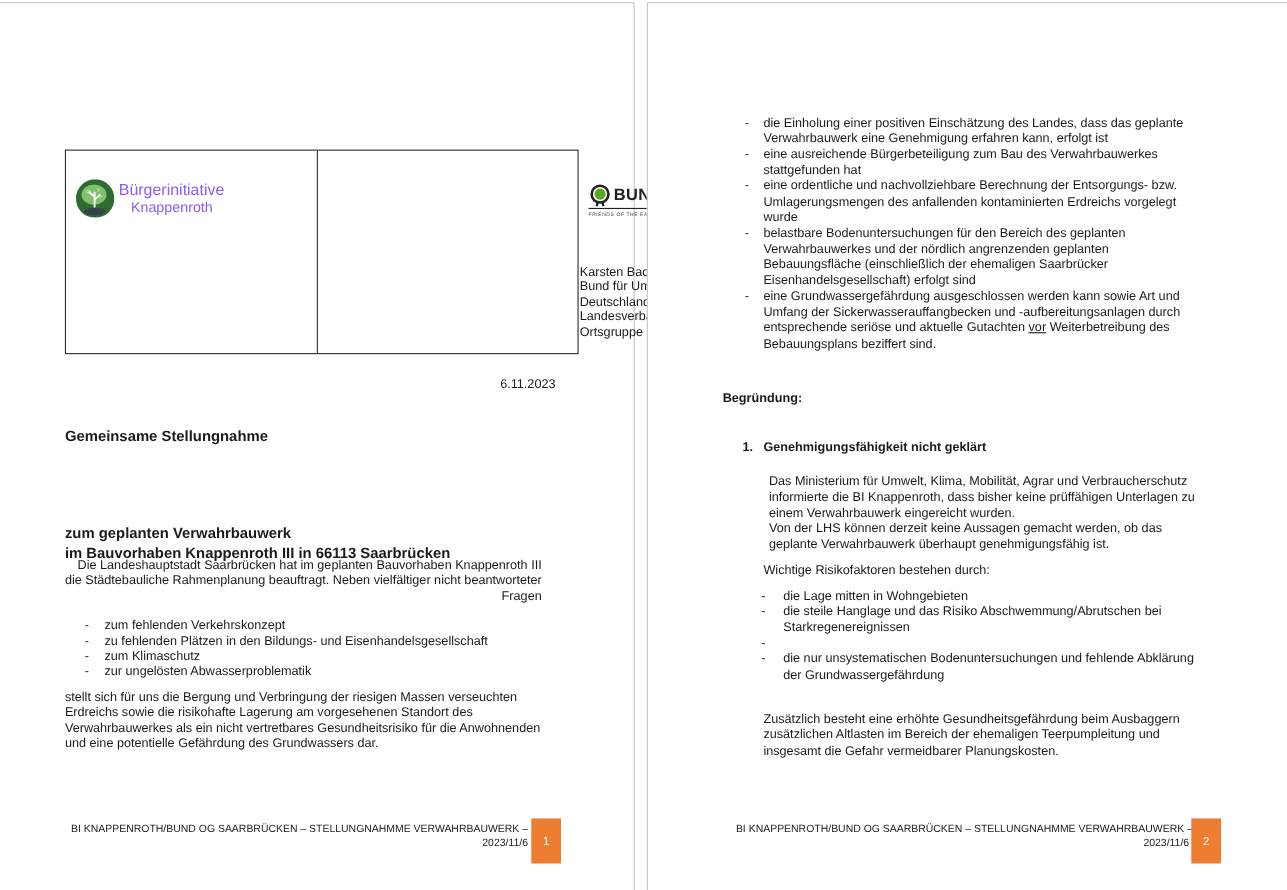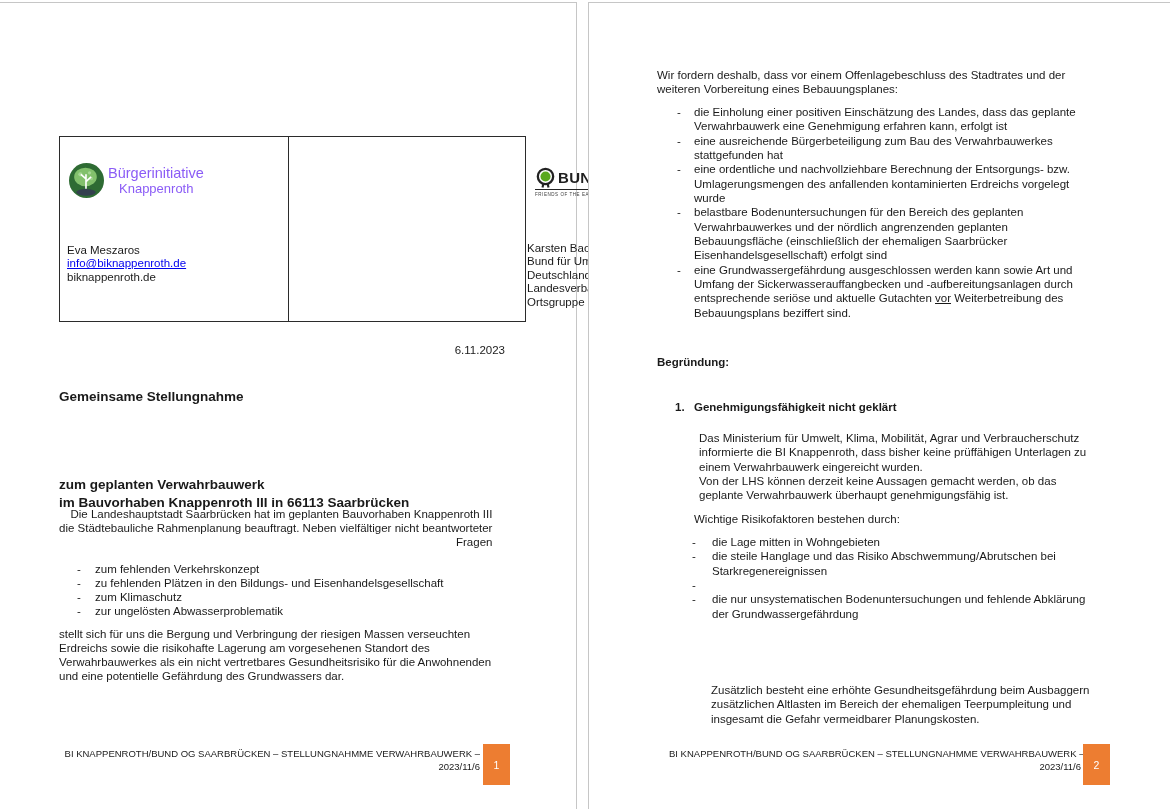--- a/index.html
+++ b/index.html
@@ -62,25 +62,20 @@
             <circle cx="20" cy="9.5" r="1.6" fill="#a5d694"></circle>
             <circle cx="21.5" cy="15" r="1.8" fill="#9ccf8a"></circle>
             <path d="M16.5 25 V11 M16.5 15.5 L11.5 11 M16.5 18 L21.5 13.5" stroke="#ffffff" stroke-width="1.6" fill="none"></path>
             <ellipse cx="16.5" cy="28.5" rx="9.5" ry="3.2" fill="#33404e"></ellipse>
           </svg>
           <div class="bi-logo-text">
             <div class="bi-l1">Bürgerinitiative</div>
             <div class="bi-l2">Knappenroth</div>
           </div>
         </div>
-        <div class="bi-person">
-          <div>Eva Meszaros</div>
-          <div><a href="#" class="email" style="color: rgb(0, 0, 238);">info@biknappenroth.de</a></div>
-          <div>biknappenroth.de</div>
-        </div>
       </div>
       <div class="cell cell-bund">
         <div class="bund-logo">
           <div class="bund-row">
             <svg width="21" height="21" viewBox="0 0 20 20">
               <circle cx="10" cy="9" r="7.3" fill="none" stroke="#222222" stroke-width="2.2"></circle>
               <circle cx="10" cy="9" r="4.8" fill="#5aa81e"></circle>
               <rect x="6.6" y="15.6" width="2" height="4" fill="#222222" transform="rotate(14 7.6 17.6)"></rect>
               <rect x="11.4" y="15.6" width="2" height="4" fill="#222222" transform="rotate(-14 12.4 17.6)"></rect>
             </svg>
@@ -131,22 +126,20 @@
 Verwahrbauwerkes als ein nicht vertretbares Gesundheitsrisiko für die Anwohnenden
 und eine potentielle Gefährdung des Grundwassers dar.</div>
 
     <div class="abs footer pre right" style="left:88px;top:744px;width:421px;">BI KNAPPENROTH/BUND OG SAARBRÜCKEN – STELLUNGNAHMME VERWAHRBAUWERK –
 2023/11/6</div>
     <div class="abs badge" style="left: 512px; top: 741px; background: rgb(237, 125, 49);">1</div>
   </div>
 
   <div class="page page2">
 
-    <div class="abs body pre lh2" style="left:68px;top:65px;">Wir fordern deshalb, dass vor einem Offenlagebeschluss des Stadtrates und der
-weiteren Vorbereitung eines Bebauungsplanes:</div>
 
     <div class="abs body lh2 list" style="left:88px;top:102px;">
       <div class="li narrow">
           <span class="dash">-</span>
           <div class="pre">die Einholung einer positiven Einschätzung des Landes, dass das geplante
 Verwahrbauwerk eine Genehmigung erfahren kann, erfolgt ist</div>
         </div>
       <div class="li narrow">
           <span class="dash">-</span>
           <div class="pre">eine ausreichende Bürgerbeteiligung zum Bau des Verwahrbauwerkes
@@ -202,21 +195,21 @@
       <div class="li wide">
           <span class="dash">-</span>
         </div>
       <div class="li wide">
           <span class="dash">-</span>
           <div class="pre">die nur unsystematischen Bodenuntersuchungen und fehlende Abklärung
 der Grundwassergefährdung</div>
         </div>
     </div>
 
-    <div class="abs body pre lh2" style="left:105px;top:680px;margin-left:17px;">Zusätzlich besteht eine erhöhte Gesundheitsgefährdung beim Ausbaggern
+    <div class="abs body pre lh2" style="left:105px;top:644px;">Zusätzlich besteht eine erhöhte Gesundheitsgefährdung beim Ausbaggern
 zusätzlichen Altlasten im Bereich der ehemaligen Teerpumpleitung und
 insgesamt die Gefahr vermeidbarer Planungskosten.</div>
 
     <div class="abs footer pre right" style="left:80px;top:744px;width:412px;">BI KNAPPENROTH/BUND OG SAARBRÜCKEN – STELLUNGNAHMME VERWAHRBAUWERK –
 2023/11/6</div>
     <div class="abs badge" style="left: 494px; top: 741px; background: rgb(237, 125, 49);">2</div>
   </div>
 
 </div>
 

